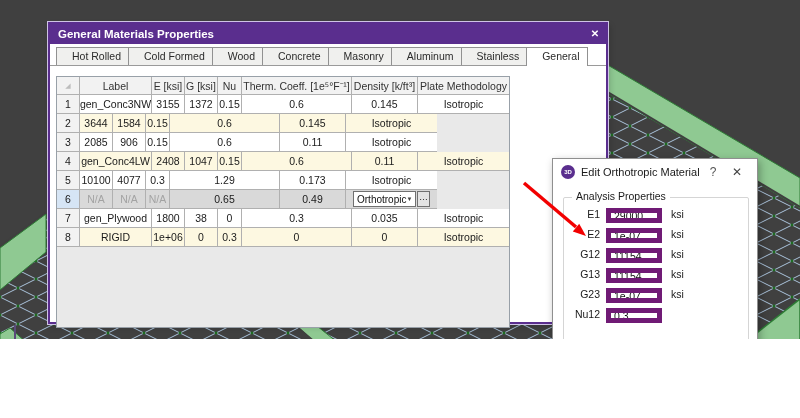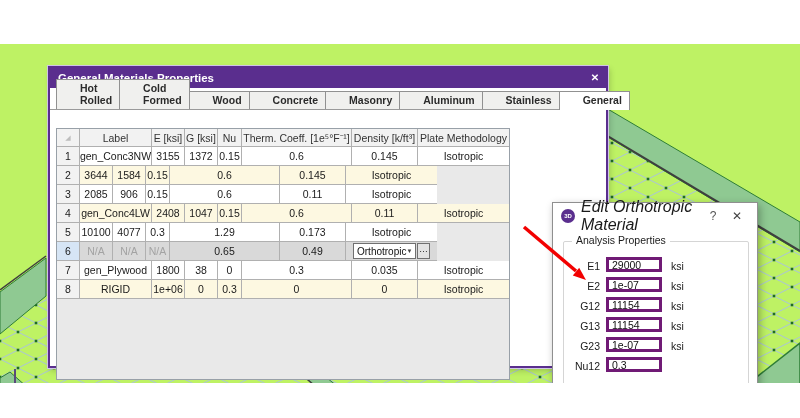--- a/index.html
+++ b/index.html
@@ -1,31 +1,31 @@
 <!DOCTYPE html>
 <html style="--accent: #5a2e8e; --annot: #f20000; --zebra: #fdf8e1;"><head>
 <meta charset="utf-8">
 <style>
   html,body{margin:0;padding:0;}
-  #canvas{position:relative;width:800px;height:339px;overflow:hidden;background:#bef264;
-          font-family:"Liberation Sans",sans-serif;margin-top:44px;-webkit-font-smoothing:antialiased;}
+  #canvas{position:relative;width:800px;height:339px;overflow:hidden;background:#404040;
+          font-family:"Liberation Sans",sans-serif;-webkit-font-smoothing:antialiased;}
   
   #bg{position:absolute;left:0;top:0;z-index:0;}
   
   .main-dialog{position:absolute;left:48px;top:22px;width:560px;height:302px;z-index:10;
     background:#ffffff;border:2px solid var(--accent,#5a2e8e);box-shadow:0 0 0 1px #cfc4e6,2px 3px 6px rgba(0,0,0,.18);box-sizing:border-box;}
   .main-title{height:20px;background:var(--accent,#5a2e8e);color:#fff;font-size:11.5px;font-weight:600;
     line-height:20px;padding-left:8px;display:flex;align-items:center;}
   .main-title .t{flex:1;}
   .close-x{width:22px;text-align:center;color:#fff;font-size:10px;font-weight:700;cursor:default;}
   .tabstrip{height:21px;background:#fff;padding-left:6px;border-bottom:1px solid #9a9a9a;display:flex;align-items:flex-end;}
-  .tab{font-size:10.5px;font-weight:700;color:#2b2b2b;background:#f0f0ee;border:1px solid #919191;
-    border-bottom:none;padding:2px 7px 3px 23px;margin-right:-1px;position:relative;box-sizing:border-box;}
+  .tab{font-size:10.5px;font-weight:400;color:#2b2b2b;background:#f0f0ee;border:1px solid #919191;
+    border-bottom:none;padding:2px 7px 3px 15px;margin-right:-1px;position:relative;box-sizing:border-box;}
   .tab.active{background:#fff;z-index:2;padding-bottom:4px;margin-bottom:-1px;}
-  .grid-wrap{position:absolute;left:6px;top:60px;width:454px;height:252px;background:#e9e9e9;
+  .grid-wrap{position:absolute;left:6px;top:52px;width:454px;height:252px;background:#e9e9e9;
     border:1px solid #98a0a8;box-sizing:border-box;}
   .trow{display:flex;height:19px;box-sizing:border-box;}
   .trow.header{height:18px;}
   .cell{box-sizing:border-box;border-right:1px solid #b0b0b0;border-bottom:1px solid #b0b0b0;
     font-size:10.5px;color:#1a1a1a;text-align:center;display:flex;align-items:center;justify-content:center;
     background:#fff;overflow:hidden;white-space:nowrap;}
   .header .cell{background:#f2f2f2;color:#333;}
   .c0{width:23px;background:#f2f2f2;}
   .c1{width:72px;} .c2{width:33px;} .c3{width:33px;} .c4{width:24px;}
   .c5{width:110px;} .c6{width:66px;} .c7{width:91px;border-right:none;}
@@ -39,29 +39,29 @@
   .dd .dtxt{flex:1;font-size:10px;text-align:right;padding-left:3px;color:#111;}
   .dd .arr{font-size:6px;color:#444;padding-right:3px;}
   .dots-btn{width:13px;height:16px;border:1px solid #707070;background:#e3e3e3;font-size:9px;line-height:11px;
     text-align:center;box-sizing:border-box;color:#222;}
   
   .edit-dialog{position:absolute;left:552px;top:158px;width:206px;height:219px;z-index:20;background:#fff;
     border:1px solid #8f8f8f;box-shadow:2px 3px 8px rgba(0,0,0,.3);box-sizing:border-box;}
   .edit-title{height:25px;display:flex;align-items:center;padding:0 8px;}
   .app-icon{width:14px;height:14px;border-radius:50%;background:var(--accent,#5a2e8e);color:#fff;
     font-size:6px;font-weight:700;display:flex;align-items:center;justify-content:center;margin-right:6px;}
-  .edit-title .t{flex:1;font-size:16px;color:#1a1a1a;font-style:italic;}
+  .edit-title .t{flex:1;font-size:11px;color:#1a1a1a;}
   .help-q{width:24px;text-align:center;font-size:12px;color:#555;}
   .edit-close{width:24px;text-align:center;font-size:12px;color:#444;}
   .groupbox{position:absolute;left:10px;top:38px;width:184px;height:153px;border:1px solid #d5d5d5;border-radius:2px;}
   .group-label{position:absolute;top:-8px;left:8px;background:#fff;padding:0 4px;font-size:10.5px;color:#1a1a1a;}
   .fields{position:absolute;left:0;top:10px;width:100%;}
-  .frow{display:flex;align-items:flex-end;height:20px;}
+  .frow{display:flex;align-items:flex-start;height:20px;}
   .flabel{width:42px;text-align:right;font-size:10.5px;color:#1a1a1a;padding-right:6px;box-sizing:border-box;}
-  .frow input{width:56px;height:15px;border:3px solid #701a75;font-size:10.5px;font-family:"Liberation Sans",sans-serif;
+  .frow input{width:56px;height:15px;border:5px solid #701a75;font-size:10.5px;font-family:"Liberation Sans",sans-serif;
     padding:0 3px;box-sizing:border-box;color:#111;}
   .funit{font-size:10.5px;color:#1a1a1a;padding-left:9px;}
   .btnrow{position:absolute;left:0;top:196px;width:100%;}
   .btn{position:absolute;height:19px;background:#e1e1e1;border:1px solid #adadad;font-size:10.5px;color:#111;
     font-family:"Liberation Sans",sans-serif;text-align:center;line-height:17px;box-sizing:border-box;}
   .btn.ok{left:93px;width:52px;}
   .btn.cancel{left:150px;width:53px;padding-left:32px;}
   
   #annot{position:absolute;left:0;top:0;z-index:30;pointer-events:none;}
   .red-rect{position:absolute;border:3px solid var(--annot,#f20000);box-sizing:border-box;}

